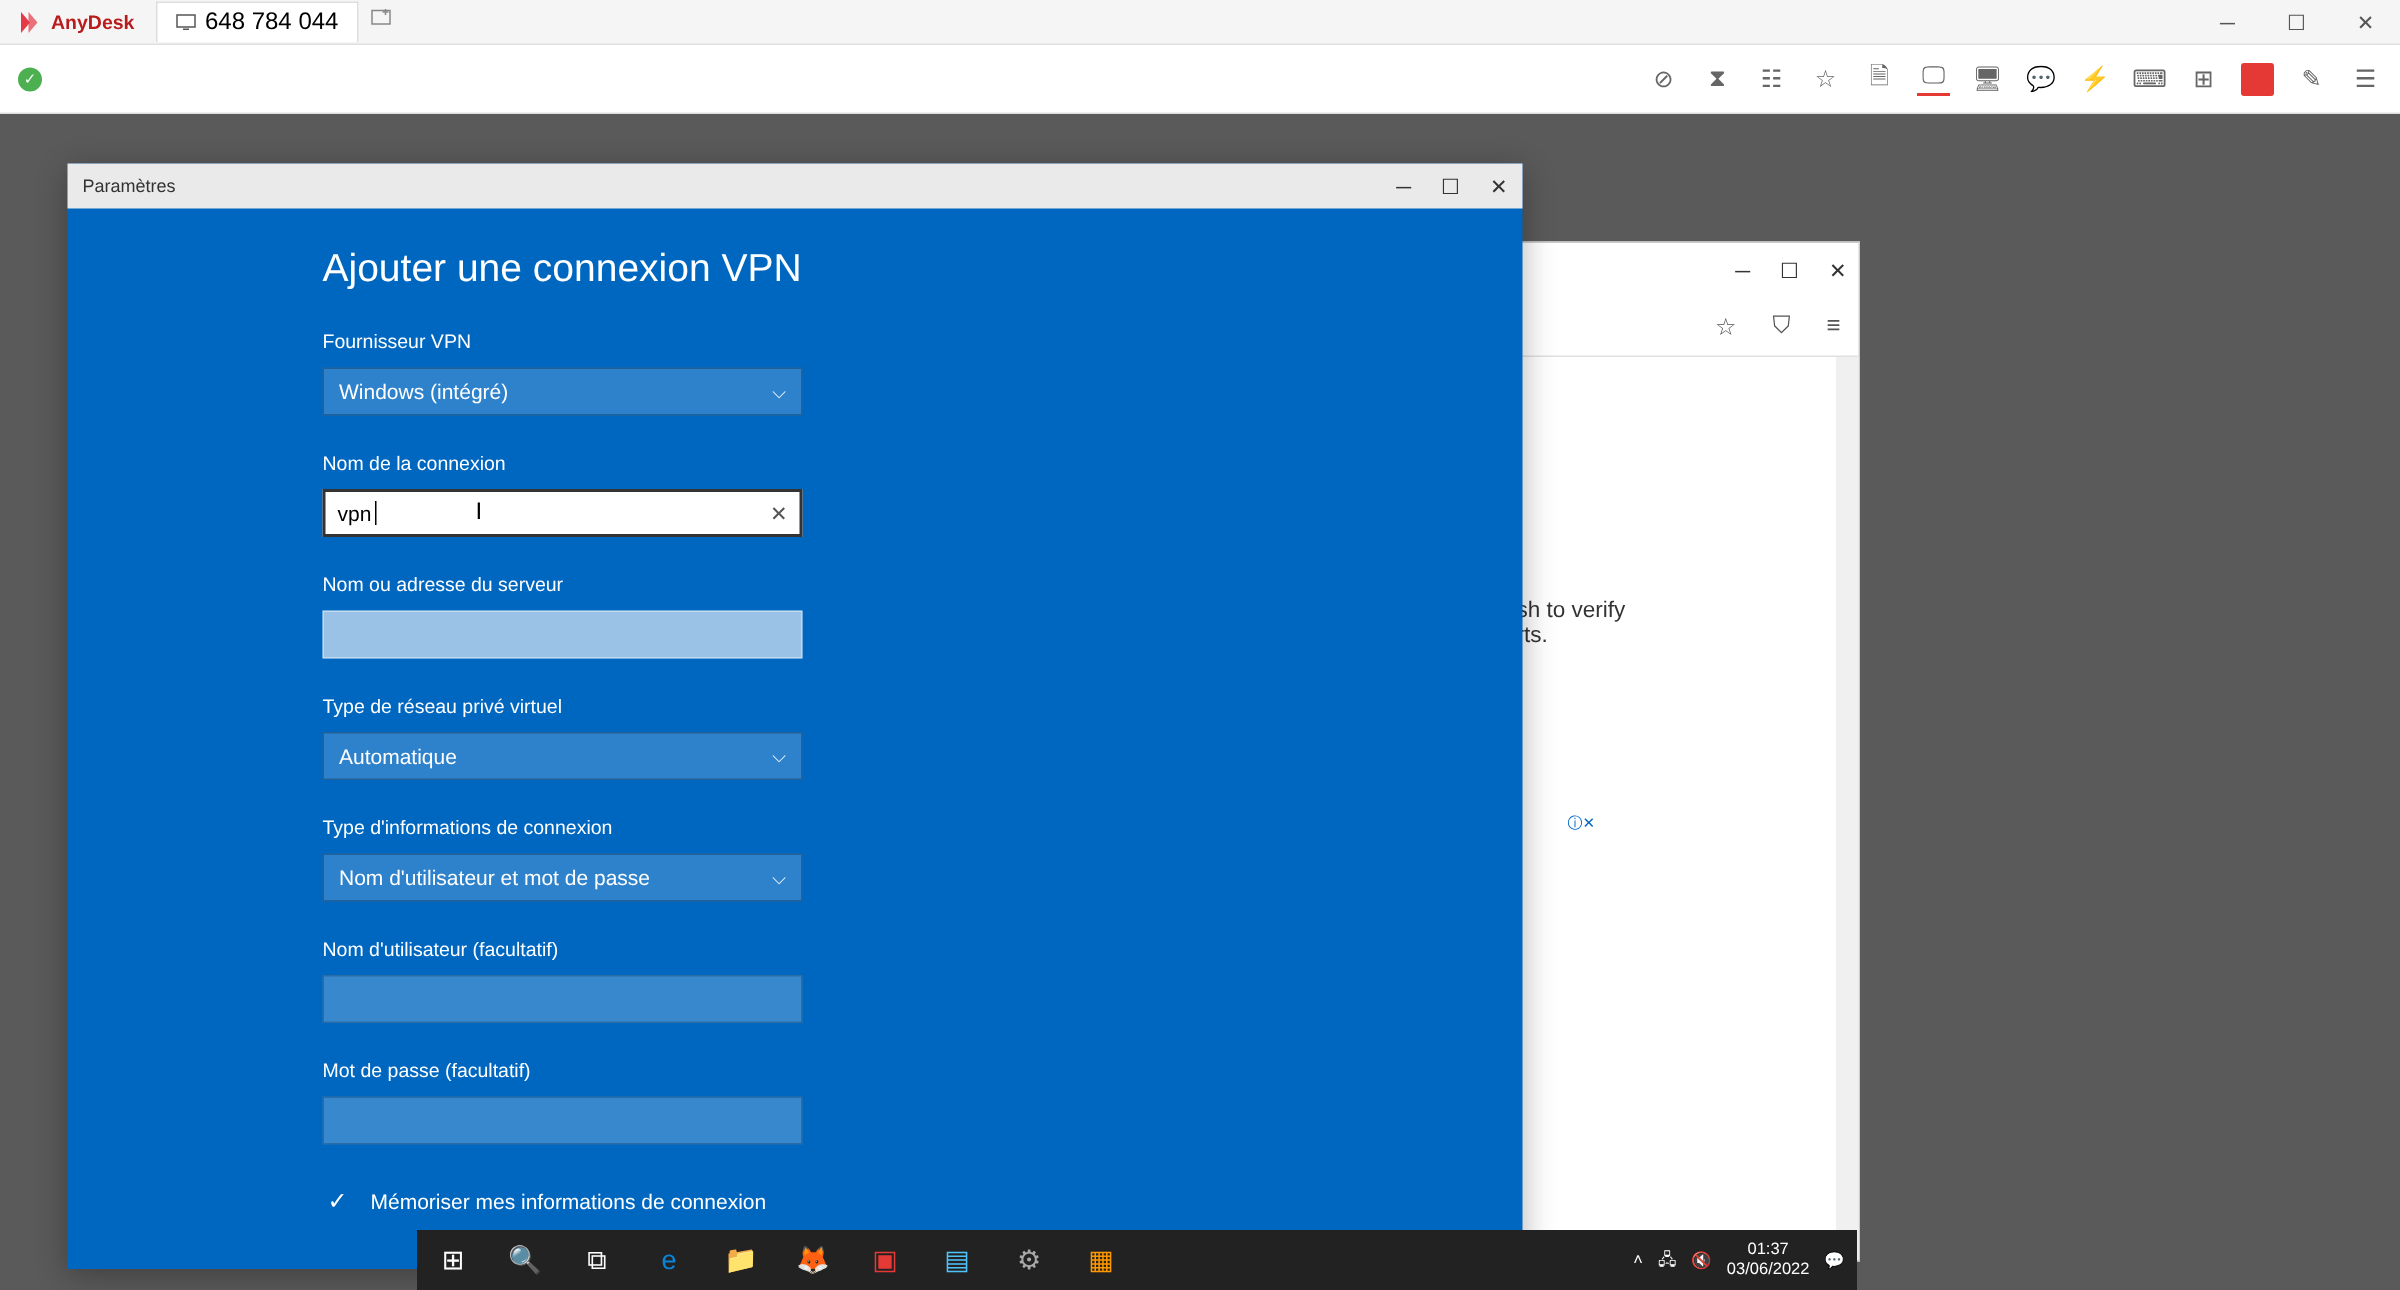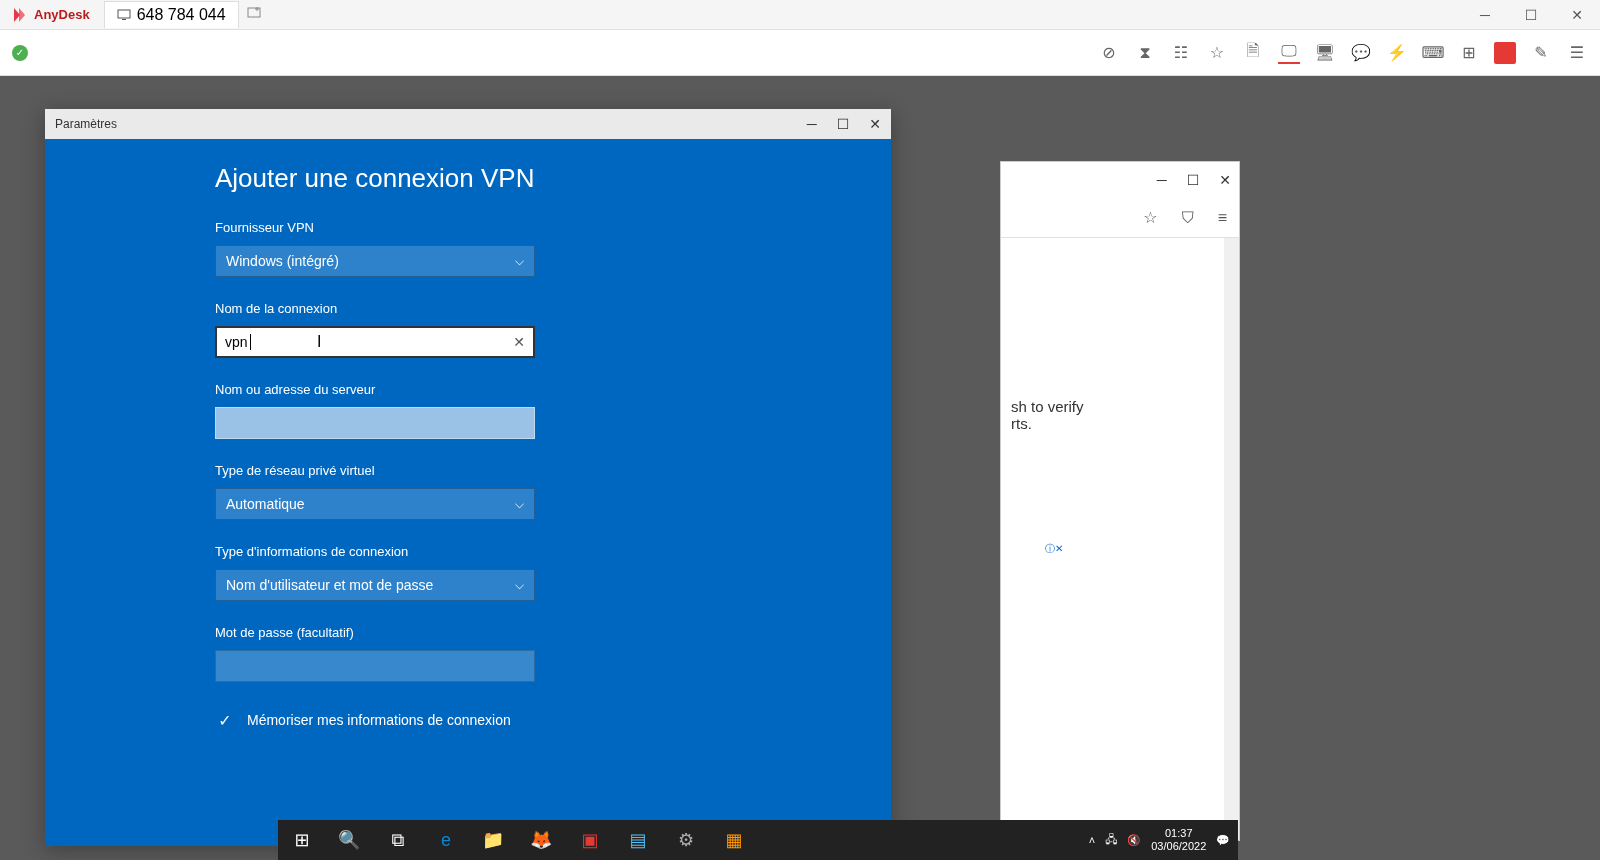--- a/index.html
+++ b/index.html
@@ -30,21 +30,21 @@
 .firefox-bg { position: absolute; top: 85px; left: 1000px; width: 240px; height: 680px; background: #fff; border: 1px solid #ccc; }
 .firefox-titlebar { height: 36px; display: flex; justify-content: flex-end; align-items: center; padding: 0 8px; gap: 20px; }
 .firefox-titlebar span { color: #333; font-size: 14px; }
 .firefox-urlbar { height: 40px; border-bottom: 1px solid #e0e0e0; display: flex; align-items: center; justify-content: flex-end; padding: 0 12px; gap: 24px; color: #555; }
 .firefox-content { padding: 20px 10px; font-size: 15px; color: #333; }
 .firefox-scroll { position: absolute; right: 0; top: 76px; bottom: 0; width: 15px; background: #f0f0f0; }
 .firefox-ad { position: absolute; top: 380px; left: 0; width: 70px; height: 80px; background: linear-gradient(135deg, #0a6, #048); display: flex; align-items: center; justify-content: center; color: #fff; font-size: 9px; }
 .firefox-ad-x { position: absolute; top: 380px; left: 42px; font-size: 10px; color: #06c; background: #fff; padding: 0 2px; }
 
 
-.settings-window { position: absolute; top: 33px; left: 45px; width: 846px; height: 737px; background: #0067c0; box-shadow: 0 4px 20px rgba(0,0,0,0.3); }
+.settings-window { position: absolute; top: 33px; left: 45px; width: 970px; height: 737px; background: #0067c0; box-shadow: 0 4px 20px rgba(0,0,0,0.3); }
 .settings-titlebar { height: 30px; background: #eaeaea; display: flex; align-items: center; padding: 0 10px; font-size: 12px; color: #333; }
 .settings-titlebar .wc { margin-left: auto; display: flex; gap: 20px; color: #333; font-size: 14px; }
 .settings-body { padding: 24px 170px 0 170px; color: #fff; height: calc(100% - 30px); overflow: hidden; position: relative; }
 .settings-title { font-size: 26px; font-weight: 400; margin-bottom: 26px; }
 .field-group { margin-bottom: 24px; }
 .field-label { font-size: 13px; margin-bottom: 10px; display: block; }
 .dropdown { width: 320px; height: 32px; background: rgba(255,255,255,0.18); border: 1px solid rgba(0,0,0,0.25); display: flex; align-items: center; padding: 0 10px; font-size: 14px; color: #fff; position: relative; }
 .dropdown .chev { position: absolute; right: 10px; color: #fff; font-size: 12px; }
 .text-input { width: 320px; height: 32px; background: #fff; border: 2px solid #fff; padding: 0 8px; font-size: 14px; color: #000; display: flex; align-items: center; position: relative; }
 .text-input.active { background: #fff; border: 2px solid #333; }
@@ -190,20 +190,26 @@
       </div>
 
       <div class="field-group">
         <label class="field-label">Type d'informations de connexion</label>
         <div class="dropdown">
           <span>Nom d'utilisateur et mot de passe</span>
           <span class="chev">⌵</span>
         </div>
       </div>
 
+      <div class="field-group">
+        <label class="field-label">Nom d'utilisateur (facultatif)</label>
+        <div class="text-input empty">
+          <span></span>
+        </div>
+      </div>
 
       <div class="field-group">
         <label class="field-label">Mot de passe (facultatif)</label>
         <div class="text-input empty">
           <span></span>
         </div>
       </div>
 
       <div class="checkbox-row">
         <span class="chk">✓</span>

